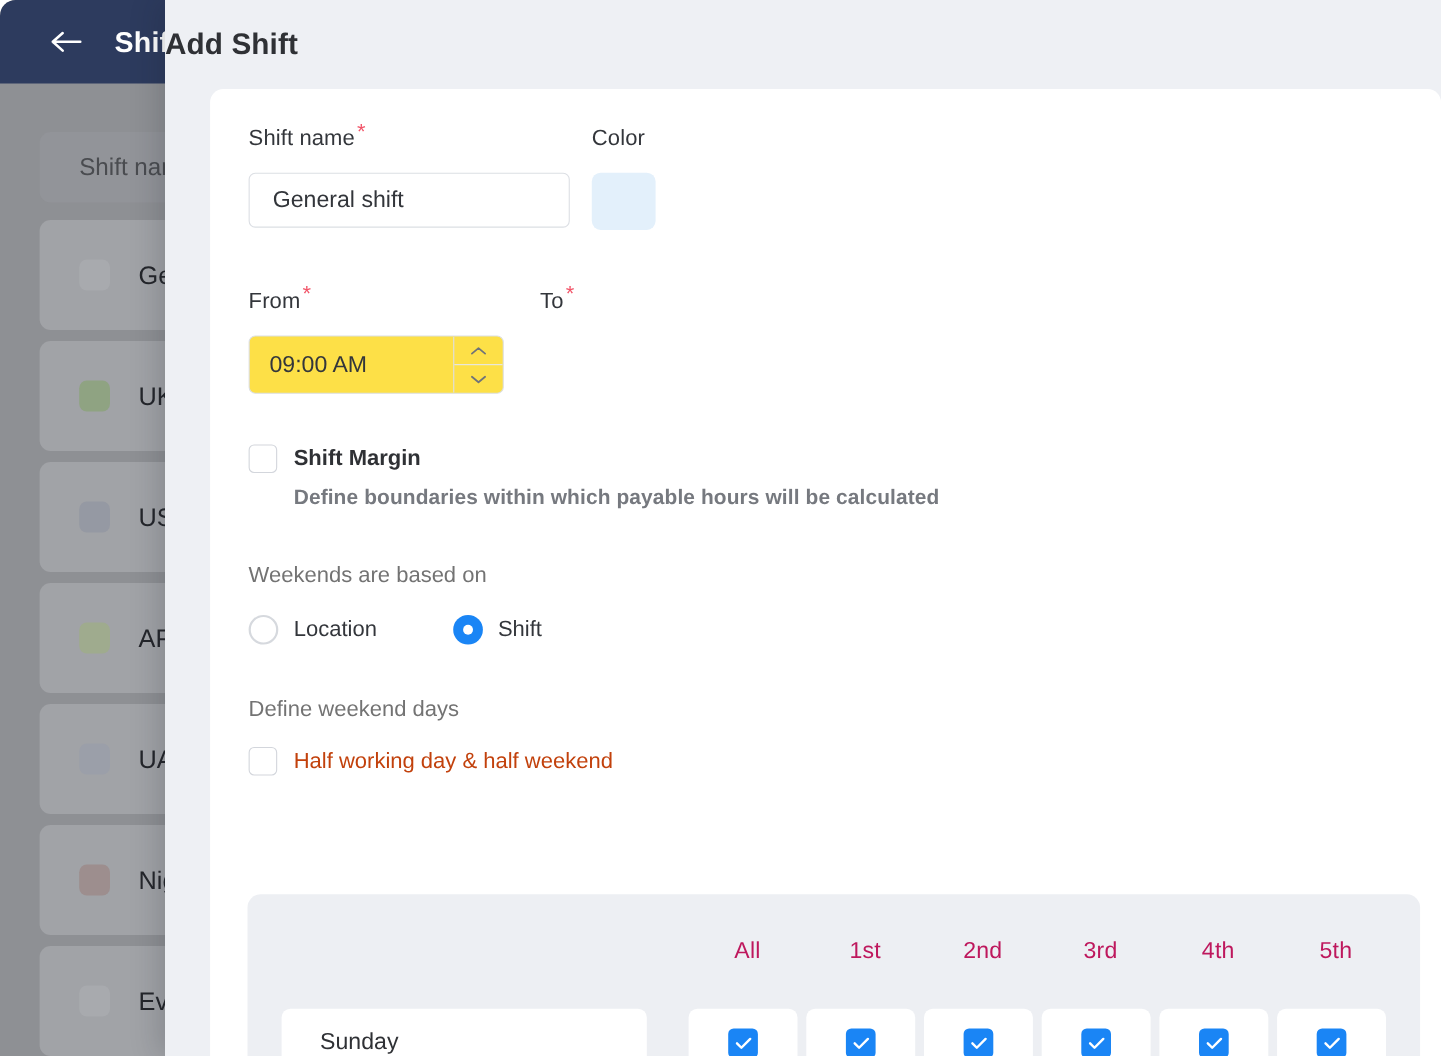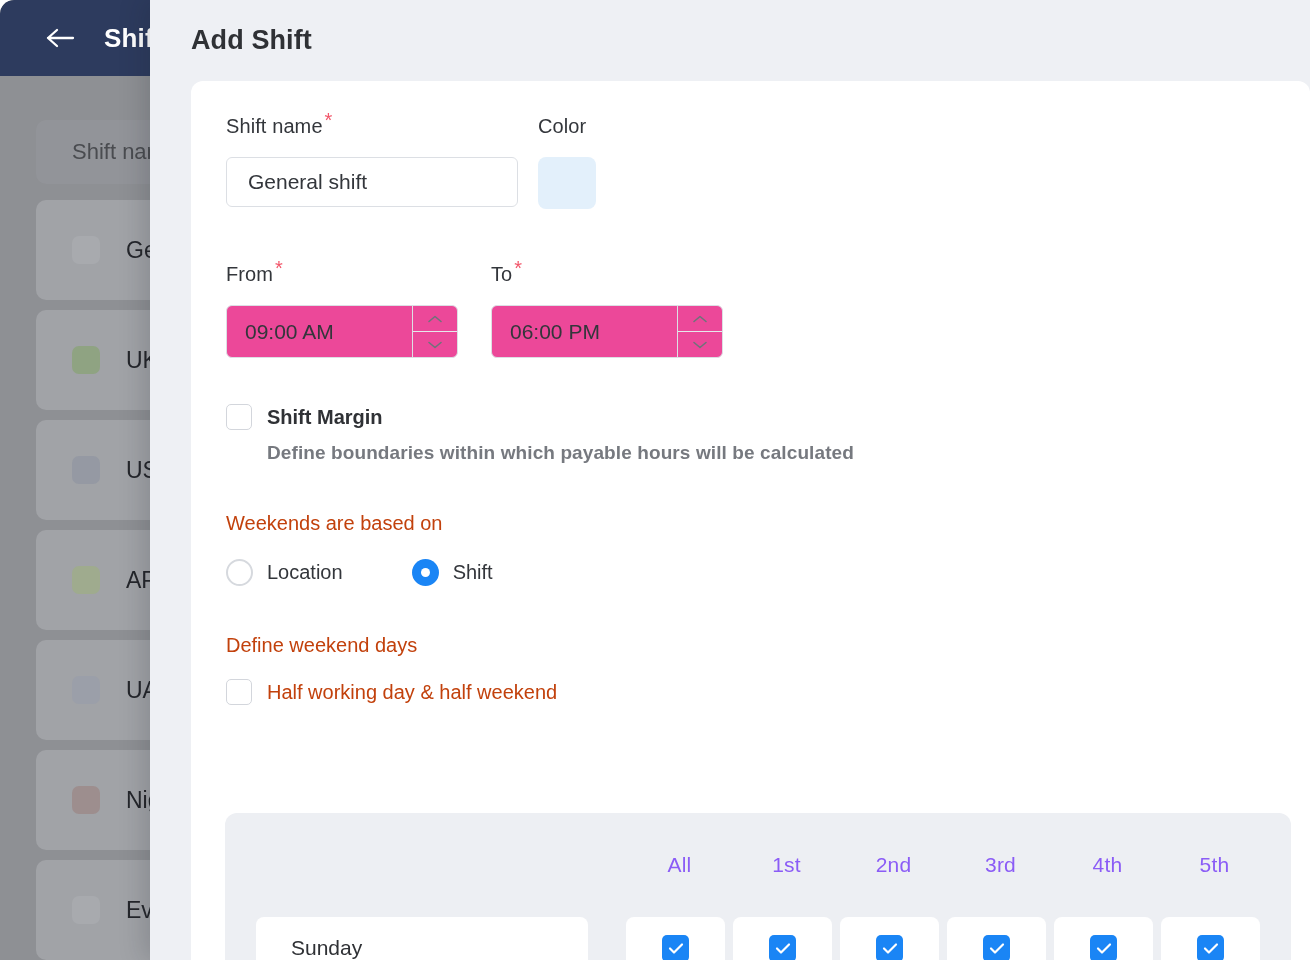--- a/index.html
+++ b/index.html
@@ -104,21 +104,20 @@
     left: 150px; top: 0;
     width: 1160px; height: 960px;
     background: #eef0f4;
     box-shadow: -6px 0 24px rgba(20,25,40,0.18);
   }
 
   .panel-header {
     height: 80px;
     display: flex;
     align-items: center;
-    padding-left: 41px;
   }
   .panel-title {
     font-size: 27px;
     font-weight: 700;
     color: #2f3135;
     letter-spacing: .1px;
   }
 
   .panel-card {
     position: absolute;
@@ -180,21 +179,21 @@
   .row-2 { display: flex; margin-top: 54px; }
   .col-from { width: 265px; }
   .col-to   { width: 265px; }
 
   .time-input {
     margin-top: 19px;
     width: 232px;
     height: 53px;
     border: 1px solid #dcdfe4;
     border-radius: 6px;
-    background: #ec4899;
+    background: #fde047;
     display: flex;
     align-items: stretch;
     overflow: hidden;
   }
   .time-value {
     flex: 1;
     display: flex;
     align-items: center;
     padding-left: 18px;
     font-size: 21px;
@@ -243,21 +242,21 @@
     margin-left: 41px;
     font-size: 19px;
     color: #76797f;
     letter-spacing: .1px;
     font-weight: bold;
   }
 
   .section-label {
     margin-top: 48px;
     font-size: 20px;
-    color: #c2410c;
+    color: #737373;
   }
 
   .radio-row {
     display: flex;
     align-items: center;
     margin-top: 24px;
     gap: 12px;
   }
   .radio-opt {
     display: flex;
@@ -307,21 +306,21 @@
     align-items: center;
     height: 104px;
     padding-left: 31px;
   }
   .wk-head-spacer { width: 370px; flex: none; }
   .wk-head-cell {
     width: 107px;
     flex: none;
     text-align: center;
     font-size: 21px;
-    color: #8b5cf6;
+    color: #be185d;
     letter-spacing: .2px;
   }
   .wk-body { padding: 0 0 0 31px; }
   .wk-row {
     display: flex;
     align-items: stretch;
     gap: 0;
   }
   .wk-daycell {
     width: 332px;
@@ -455,35 +454,20 @@
                   </svg>
                 </span>
               </span>
             </div>
           </div>
 
           <div class="col-to">
             <div>
               <span class="flabel">To</span><span class="req">*</span>
             </div>
-            <div class="time-input">
-              <span class="time-value">06:00 PM</span>
-              <span class="spinner">
-                <span class="spin-btn">
-                  <svg width="16" height="10" viewBox="0 0 16 10">
-                    <path d="M2 7.5 L8 2.5 L14 7.5" stroke="#6f737a" stroke-width="1.6" fill="none" stroke-linecap="round" stroke-linejoin="round"></path>
-                  </svg>
-                </span>
-                <span class="spin-btn">
-                  <svg width="16" height="10" viewBox="0 0 16 10">
-                    <path d="M2 2.5 L8 7.5 L14 2.5" stroke="#6f737a" stroke-width="1.6" fill="none" stroke-linecap="round" stroke-linejoin="round"></path>
-                  </svg>
-                </span>
-              </span>
-            </div>
           </div>
         </div>
 
         <div class="cb-row">
           <span class="cb-box"></span>
           <span class="cb-label">Shift Margin</span>
         </div>
         <div class="cb-help">Define boundaries within which payable hours will be calculated</div>
 
         <div class="section-label">Weekends are based on</div>

